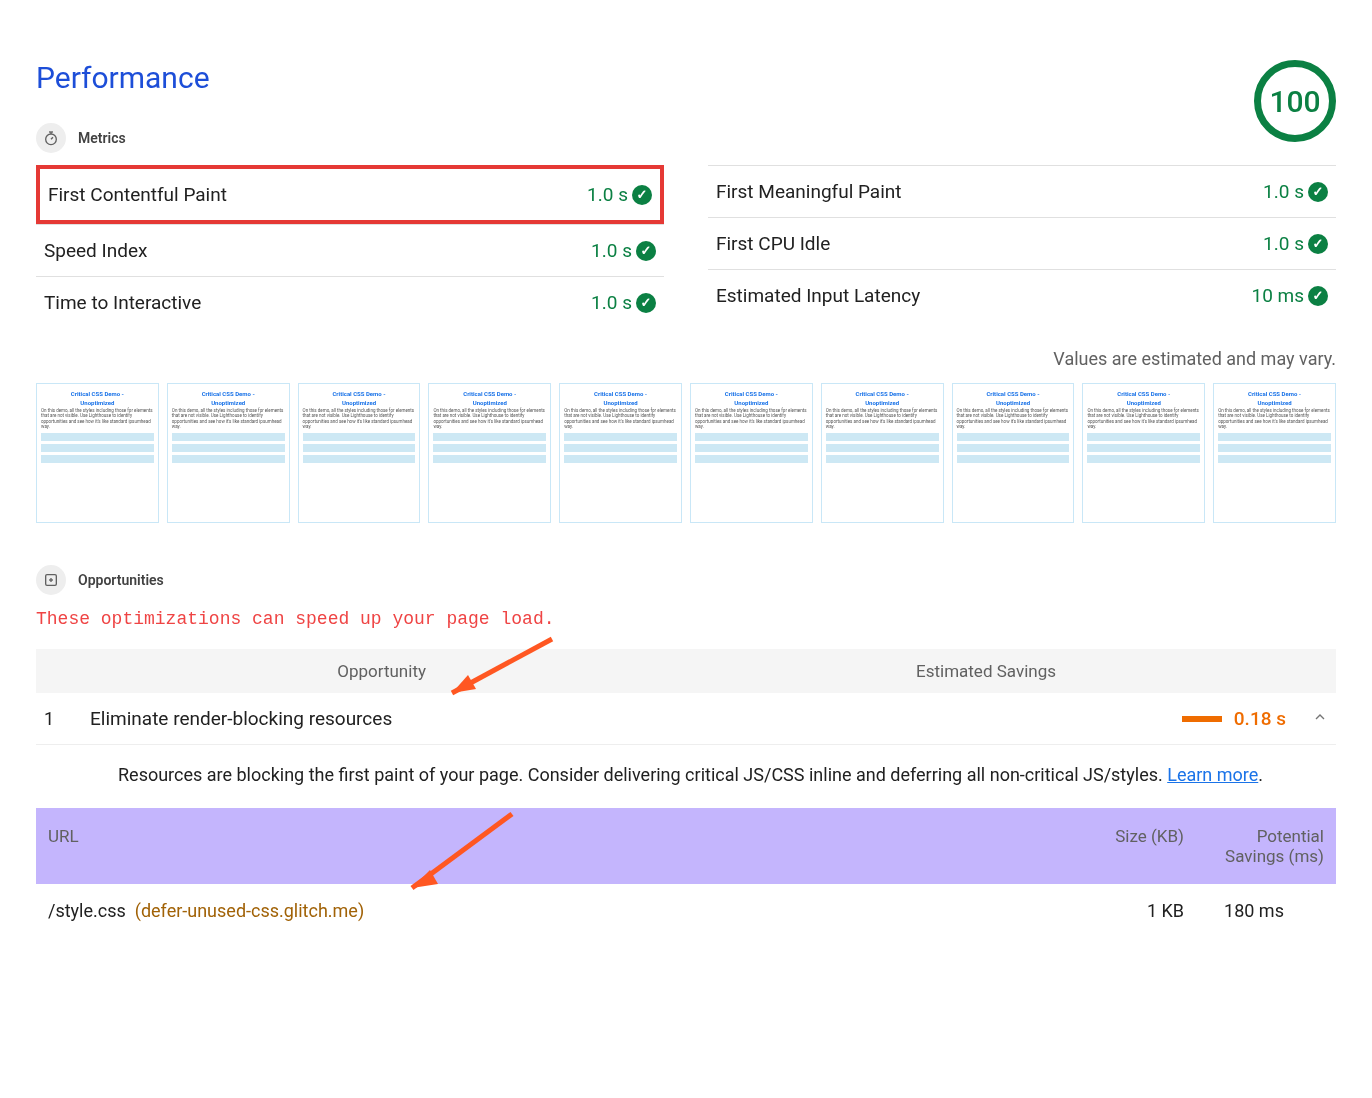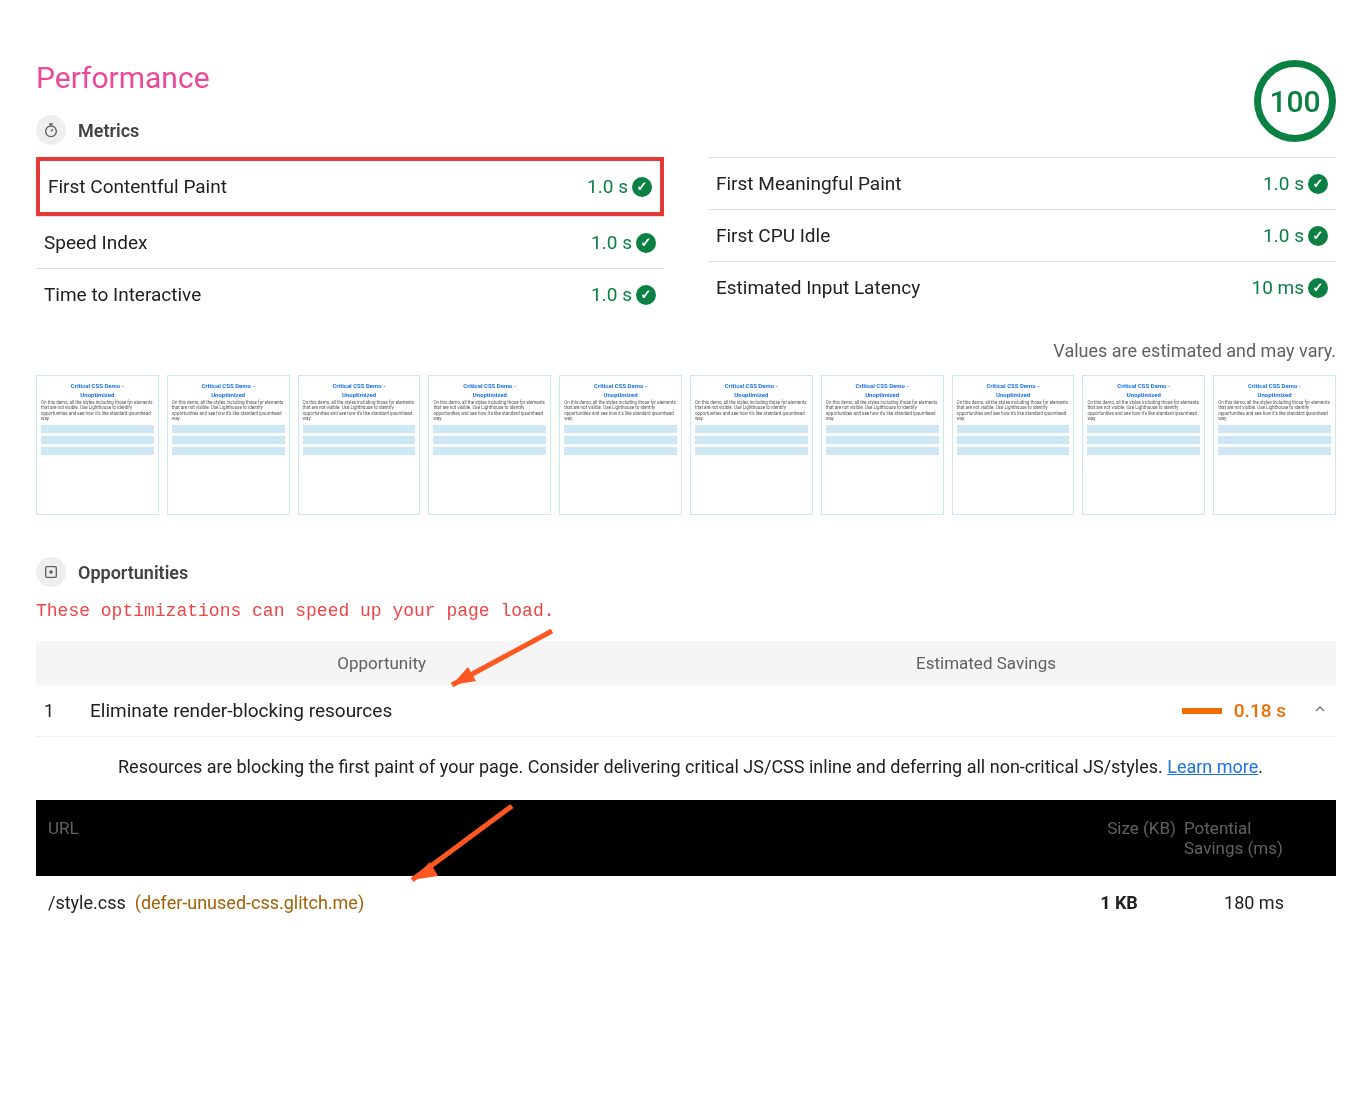--- a/index.html
+++ b/index.html
@@ -1,22 +1,22 @@
 <!DOCTYPE html>
 <html><head>
 <meta charset="utf-8">
 <style>
 * { box-sizing: border-box; margin: 0; padding: 0; }
 body { font-family: Roboto, -apple-system, Arial, sans-serif; background: #fff; color: #212121; width: 1372px; padding: 60px 36px; font-size: 18px; }
 .header-row { display: flex; justify-content: space-between; align-items: flex-start; }
-h1 { font-size: 30px; font-weight: 400; color: #ec4899; margin-bottom: 20px; }
+h1 { font-size: 30px; font-weight: 400; color: #1d4ed8; margin-bottom: 28px; }
 .score-gauge { width: 82px; height: 82px; border-radius: 50%; border: 7px solid #0b8043; display: flex; align-items: center; justify-content: center; font-size: 30px; font-weight: 500; color: #0b8043; }
 .section-heading { display: flex; align-items: center; gap: 12px; margin-bottom: 12px; }
 .section-heading .icon-circle { width: 30px; height: 30px; border-radius: 50%; background: #eee; display: flex; align-items: center; justify-content: center; color: #616161; }
-.section-heading .label { font-size: 18px; font-weight: 600; color: #424242; }
+.section-heading .label { font-size: 14px; font-weight: 600; color: #424242; }
 .metrics-grid { display: grid; grid-template-columns: 1fr 1fr; column-gap: 44px; }
 .metric-row { display: flex; justify-content: space-between; align-items: center; padding: 14px 8px; border-top: 1px solid #e0e0e0; font-size: 19px; }
 .metric-row .name { color: #212121; }
 .metric-row .value-wrap { display: flex; align-items: center; gap: 4px; color: #0b8043; font-weight: 400; }
 .check-badge { width: 20px; height: 20px; border-radius: 50%; background: #0b8043; color: #fff; display: flex; align-items: center; justify-content: center; font-size: 13px; font-weight: bold; }
 .highlight-box { border: 4px solid #e53935; }
 .footnote { text-align: right; color: #616161; margin: 20px 0 14px; font-size: 18px; }
 .filmstrip { display: flex; gap: 8px; margin-bottom: 42px; }
 .frame { flex: 1; border: 1px solid #c9e7f7; background: #fff; height: 140px; padding: 4px; font-size: 6px; overflow: hidden; }
 .frame .ft { color: #1a73e8; font-weight: 700; text-align: center; margin: 2px 0; font-size: 6px; }
@@ -27,29 +27,29 @@
 .opp-header .c1 { flex: 0 0 390px; text-align: right; padding-right: 8px; }
 .opp-header .c2 { flex: 1; text-align: center; padding-left: 210px; }
 .opp-row { display: flex; align-items: center; padding: 14px 8px; border-bottom: 1px solid #eee; position: relative; }
 .opp-row .num { width: 46px; color: #212121; }
 .opp-row .title { flex: 1; font-size: 19px; }
 .opp-row .savings-bar { width: 40px; height: 6px; background: #ef6c00; margin-right: 12px; }
 .opp-row .savings { color: #ef6c00; font-weight: 500; margin-right: 26px; font-size: 19px; }
 .chevron { color: #757575; }
 .opp-detail { padding: 16px 8px 20px 82px; line-height: 1.5; color: #212121; font-size: 18px; }
 .opp-detail a { color: #1a73e8; text-decoration: underline; }
-.url-table-head { display: flex; background: #000000; padding: 18px 12px; color: #616161; font-size: 17px; gap: 8px; }
+.url-table-head { display: flex; background: #c4b5fd; padding: 18px 12px; color: #616161; font-size: 17px; }
 .url-table-head .u1 { flex: 1; }
 .url-table-head .u2 { width: 130px; text-align: right; }
-.url-table-head .u3 { width: 140px; }
+.url-table-head .u3 { width: 140px; text-align: right; }
 .url-row { display: flex; padding: 16px 12px; font-size: 18px; }
 .url-row .u1 { flex: 1; }
 .url-row .u1 .path { color: #212121; }
 .url-row .u1 .host { color: #a16207; }
-.url-row .u2 { width: 130px; text-align: center; font-weight: bold; }
+.url-row .u2 { width: 130px; text-align: right; }
 .url-row .u3 { width: 140px; text-align: center; }
 .arrow { position: absolute; pointer-events: none; }
 svg.arrow-svg line { stroke: #ff5722; stroke-width: 5; }
 svg.arrow-svg polygon { fill: #ff5722; }
 </style>
 </head>
 <body>
 
 <div class="header-row">
   <div>

